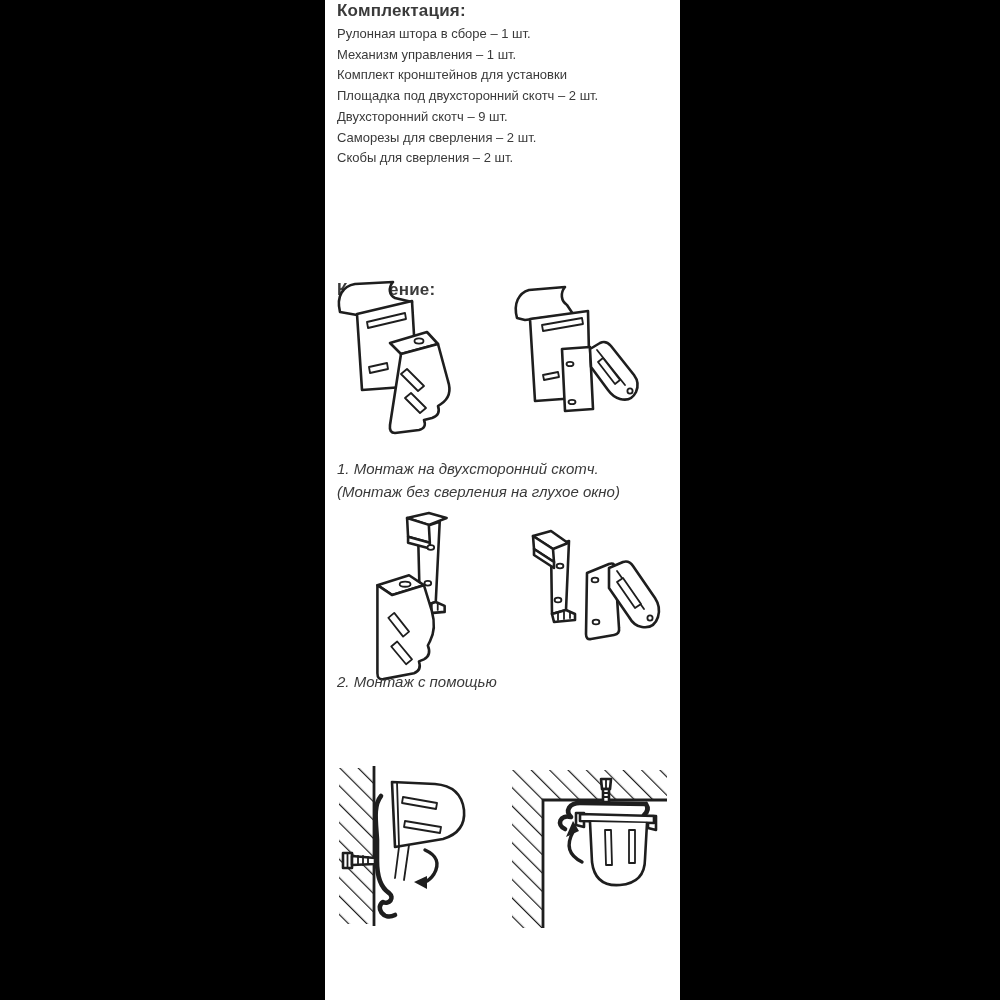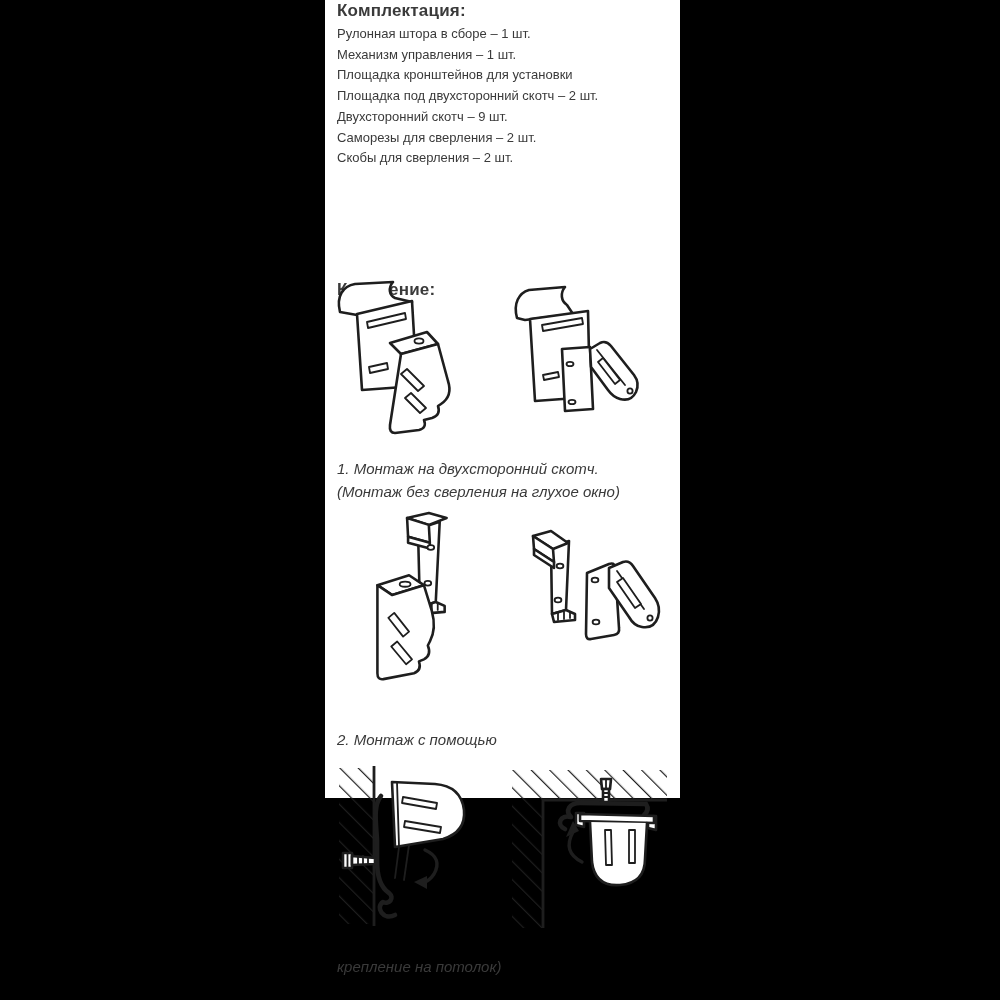--- a/index.html
+++ b/index.html
@@ -6,36 +6,36 @@
     --bg:#000000; --page:#ffffff; --text:#3a3a3a; --ink:#1e1e1e;
   }
   html,body{margin:0;padding:0;}
   body{
     width:1000px;height:1000px;overflow:hidden;position:relative;
     background:var(--bg);
     font-family:"Liberation Sans","DejaVu Sans",sans-serif;
   }
   .backdrop{position:absolute;inset:0;background:var(--bg);}
   .page{
-    position:absolute;left:325px;top:0;width:355px;height:798px;
+    position:absolute;left:325px;top:0;width:355px;height:1000px;
     background:var(--page);color:var(--text);
   }
   .h{
     position:absolute;left:12px;margin:0;
     font-size:17px;font-weight:bold;color:var(--text);letter-spacing:.2px;
     white-space:nowrap;
   }
   #equipment-title{top:1px;}
   #mounting-title{top:232px;margin-top:48px;}
   .list{position:absolute;left:12px;top:24px;}
   .list .line{font-size:13px;line-height:20.7px;white-space:nowrap;color:var(--text);}
   .caption{position:absolute;left:12px;font-size:15px;line-height:23px;color:var(--text);}
   .caption div{white-space:nowrap;font-style:italic;}
   #caption-1{top:457px;}
-  #caption-2{top:728px;text-align:center;}
+  #caption-2{top:670px;text-align:center;}
   #caption-3{top:955px;}
   svg.fig{position:absolute;overflow:visible;}
   #fig-a{left:10px;top:282px;}
   #fig-b{left:178px;top:287px;}
   #fig-c{left:44px;top:512px;}
   #fig-d{left:202px;top:516px;}
   #fig-e{left:12px;top:766px;}
   #fig-f{left:187px;top:770px;}
   .o{fill:#ffffff;stroke:var(--ink);stroke-width:2.6;stroke-linejoin:round;stroke-linecap:round;}
   .s{fill:#ffffff;stroke:var(--ink);stroke-width:1.8;stroke-linejoin:round;}
@@ -50,21 +50,21 @@
 
 <div class="backdrop"></div>
 
 <div class="page">
 
   <h1 class="h" id="equipment-title">Комплектация:</h1>
 
   <div class="list">
     <div class="line">Рулонная штора в сборе – 1 шт.</div>
     <div class="line">Механизм управления – 1 шт.</div>
-    <div class="line">Площадка кронштейнов для установки</div>
+    <div class="line">Комплект кронштейнов для установки</div>
     <div class="line">Площадка под двухсторонний скотч – 2 шт.</div>
     <div class="line">Двухсторонний скотч – 9 шт.</div>
     <div class="line">Саморезы для сверления – 2 шт.</div>
     <div class="line">Скобы для сверления – 2 шт.</div>
   </div>
 
   <h2 class="h" id="mounting-title">Крепление:</h2>
 
   <svg class="fig" id="fig-a" width="124" height="160" viewBox="0 0 124 160">
     <path class="o" d="M5,30 C1,14 8,4 20,2 L58,0 C53,6 54,13 60,16 L77,20 L22,33 Z"></path>
@@ -182,16 +182,15 @@
     <polygon class="o" points="136,46 144,46 144,60 136,58"></polygon>
     <polygon class="o" points="68,44 142,46 142,53 68,51"></polygon>
     <path class="o" d="M78,52 L80,92 Q83,117 108,115 Q133,113 133,89 L135,53"></path>
     <polygon class="s" points="93,60 99,60 100,95 94,95"></polygon>
     <polygon class="s" points="117,60 123,60 123,93 117,93"></polygon>
     <path class="t3" d="M70,92 Q50,82 61,62"></path>
     <polygon class="a" points="54,67 67,61 61,51"></polygon>
   </svg>
 
   <div class="caption" id="caption-3">
-    <div>крепление на потолок)</div>
   </div>
 
 </div>
 
 </body></html>

